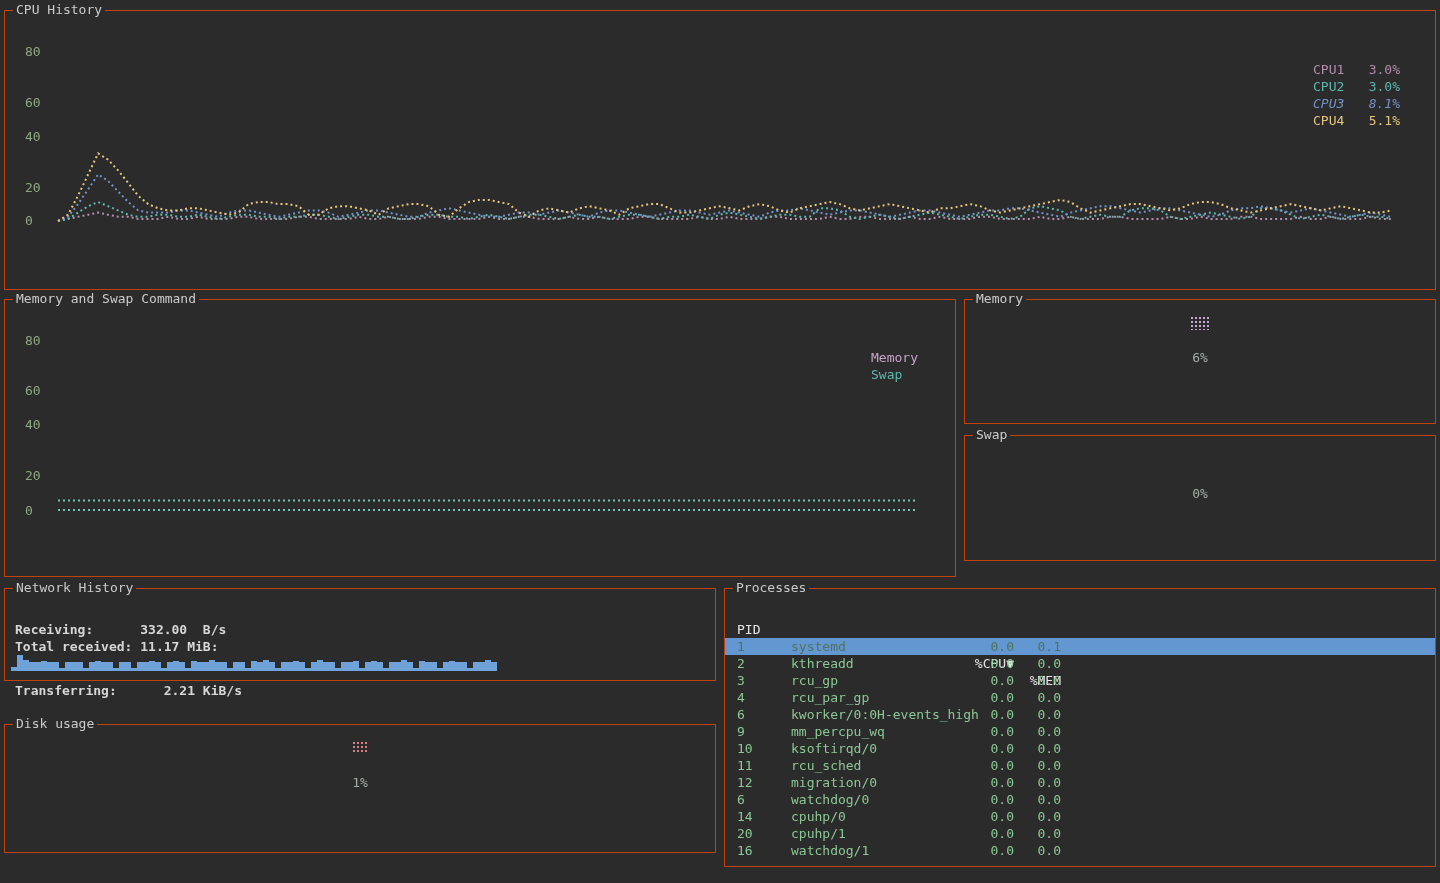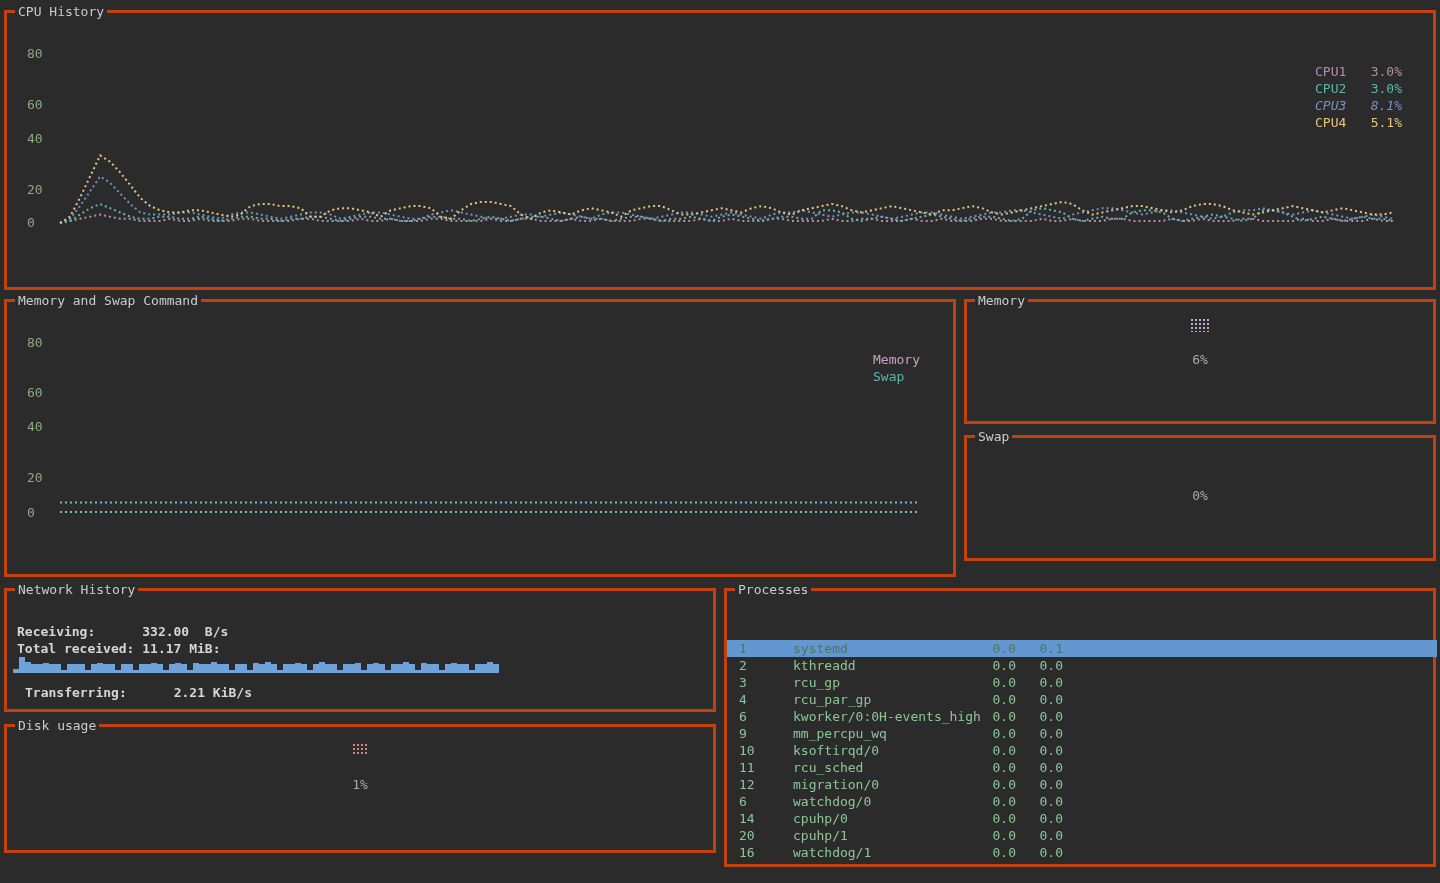--- a/index.html
+++ b/index.html
@@ -7,21 +7,21 @@
   body {
     background: #2b2b2b;
     font-family: "DejaVu Sans Mono", monospace;
     font-size: 13px;
     position: relative;
     overflow: hidden;
     color: #d9d9d9;
   }
   .panel {
     position: absolute;
-    border: 3px solid #c2410c;
+    border: 1px solid #c2410c;
   }
   .ptitle {
     position: absolute;
     top: -9px;
     left: 8px;
     padding: 0 3px;
     background: #2b2b2b;
     color: #cbcbcb;
     line-height: 16px;
     white-space: pre;
@@ -110,21 +110,21 @@
   <span class="ptitle">Memory</span>
   <div class="dotblock" id="memory-dots" style="top: 16px; width: 20px; height: 14px; background-image: radial-gradient(rgb(201, 169, 209) 1px, transparent 1px); background-size: 4px 4px;"></div>
   <div class="pct" style="top:49px;">6%</div>
 </div>
 
 <div class="panel" style="left:964px; top:435px; width:472px; height:126px;">
   <span class="ptitle">Swap</span>
   <div class="pct" style="top:49px;">0%</div>
 </div>
 
-<div class="panel" style="left:4px; top:588px; width:712px; height:124px;">
+<div class="panel" style="left:4px; top:588px; width:712px; height:93px;">
   <span class="ptitle">Network History</span>
   <div class="net-line" style="top:32px;">Receiving:      332.00  B/s</div>
   <div class="net-line" style="top:49px;">Total received: 11.17 MiB:</div>
   <div class="spark" id="net-spark" style="left:6px; top:66px; height:16px;">
       <div class="bar" style="height: 4px; background: rgb(111, 162, 217);"></div>
       <div class="bar" style="height: 16px; background: rgb(111, 162, 217);"></div>
       <div class="bar" style="height: 11px; background: rgb(111, 162, 217);"></div>
       <div class="bar" style="height: 9px; background: rgb(111, 162, 217);"></div>
       <div class="bar" style="height: 9px; background: rgb(111, 162, 217);"></div>
       <div class="bar" style="height: 10px; background: rgb(111, 162, 217);"></div>
@@ -197,31 +197,37 @@
       <div class="bar" style="height: 9px; background: rgb(111, 162, 217);"></div>
       <div class="bar" style="height: 10px; background: rgb(111, 162, 217);"></div>
       <div class="bar" style="height: 9px; background: rgb(111, 162, 217);"></div>
       <div class="bar" style="height: 9px; background: rgb(111, 162, 217);"></div>
       <div class="bar" style="height: 3px; background: rgb(111, 162, 217);"></div>
       <div class="bar" style="height: 9px; background: rgb(111, 162, 217);"></div>
       <div class="bar" style="height: 9px; background: rgb(111, 162, 217);"></div>
       <div class="bar" style="height: 11px; background: rgb(111, 162, 217);"></div>
       <div class="bar" style="height: 9px; background: rgb(111, 162, 217);"></div>
     </div>
-  <div class="net-line" style="top:93px;margin-left:8px;">Transferring:      2.21 KiB/s</div>
+  <div class="net-line" style="top:93px;">Transferring:      2.21 KiB/s</div>
 </div>
 
 <div class="panel" style="left:4px; top:724px; width:712px; height:129px;">
   <span class="ptitle">Disk usage</span>
   <div class="dotblock" id="disk-dots" style="top: 16px; width: 16px; height: 13px; background-image: radial-gradient(rgb(217, 127, 127) 1px, transparent 1px); background-size: 4px 4px;"></div>
   <div class="pct" style="top:49px;">1%</div>
 </div>
 
 <div class="panel" style="left:724px; top:588px; width:712px; height:279px;">
   <span class="ptitle">Processes</span>
+  <div class="phead">
+    <span class="c-pid">PID</span>
+    <span class="c-cmd">Command</span>
+    <span class="c-cpu">%CPU▼</span>
+    <span class="c-mem">%MEM</span>
+  </div>
   <div class="prows" id="process-rows">
       <div class="prow sel"><span class="c-pid">1</span><span class="c-cmd">systemd</span><span class="c-cpu">0.0</span><span class="c-mem">0.1</span></div>
       <div class="prow"><span class="c-pid">2</span><span class="c-cmd">kthreadd</span><span class="c-cpu">0.0</span><span class="c-mem">0.0</span></div>
       <div class="prow"><span class="c-pid">3</span><span class="c-cmd">rcu_gp</span><span class="c-cpu">0.0</span><span class="c-mem">0.0</span></div>
       <div class="prow"><span class="c-pid">4</span><span class="c-cmd">rcu_par_gp</span><span class="c-cpu">0.0</span><span class="c-mem">0.0</span></div>
       <div class="prow"><span class="c-pid">6</span><span class="c-cmd">kworker/0:0H-events_high</span><span class="c-cpu">0.0</span><span class="c-mem">0.0</span></div>
       <div class="prow"><span class="c-pid">9</span><span class="c-cmd">mm_percpu_wq</span><span class="c-cpu">0.0</span><span class="c-mem">0.0</span></div>
       <div class="prow"><span class="c-pid">10</span><span class="c-cmd">ksoftirqd/0</span><span class="c-cpu">0.0</span><span class="c-mem">0.0</span></div>
       <div class="prow"><span class="c-pid">11</span><span class="c-cmd">rcu_sched</span><span class="c-cpu">0.0</span><span class="c-mem">0.0</span></div>
       <div class="prow"><span class="c-pid">12</span><span class="c-cmd">migration/0</span><span class="c-cpu">0.0</span><span class="c-mem">0.0</span></div>

